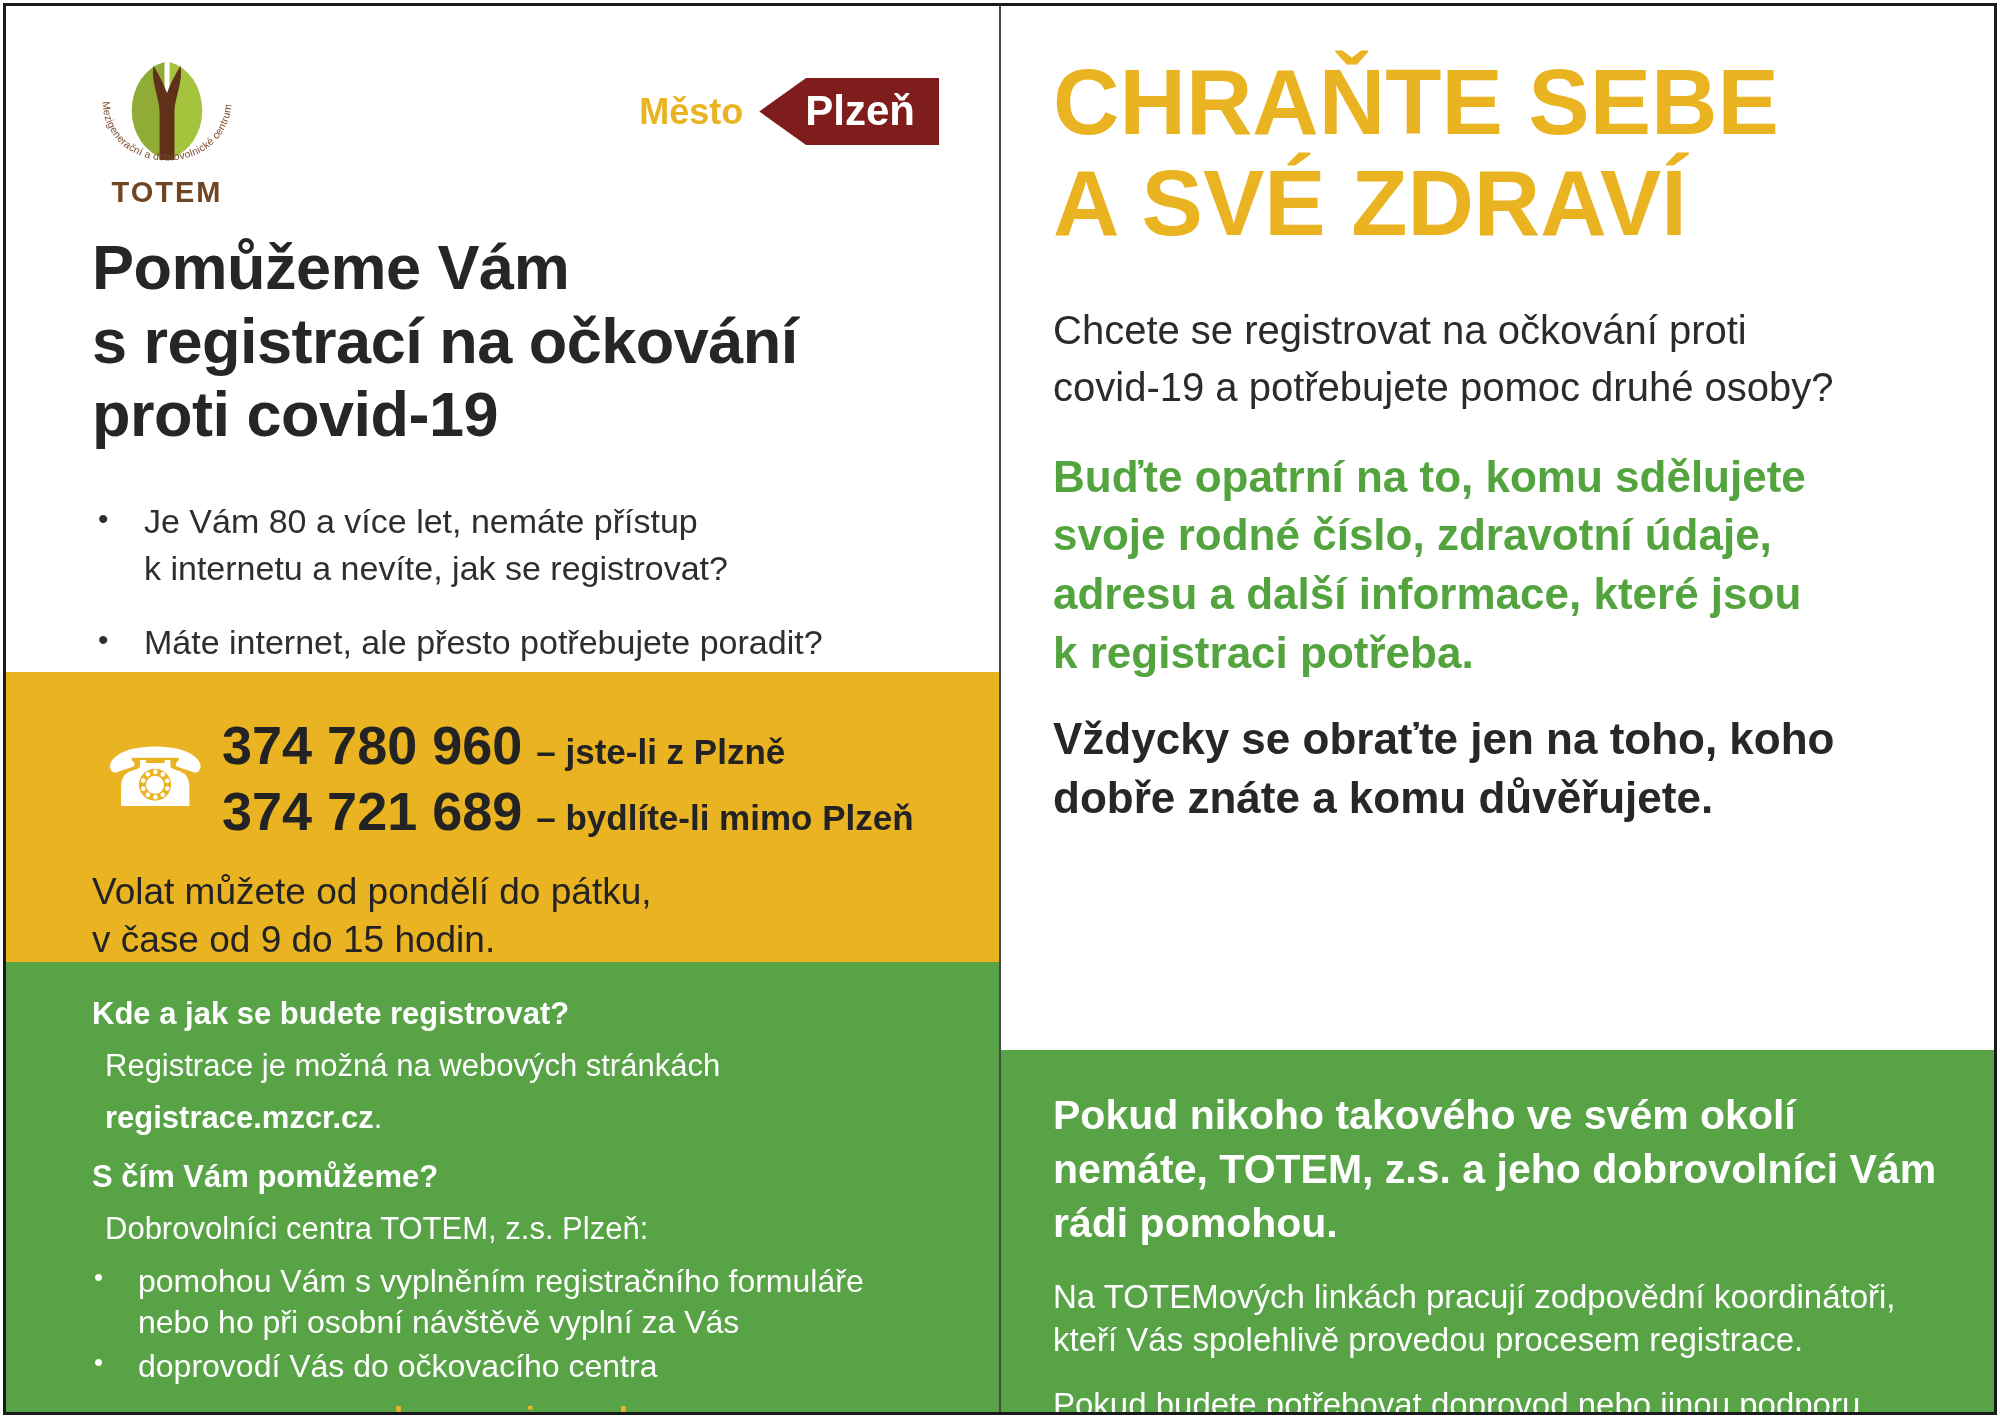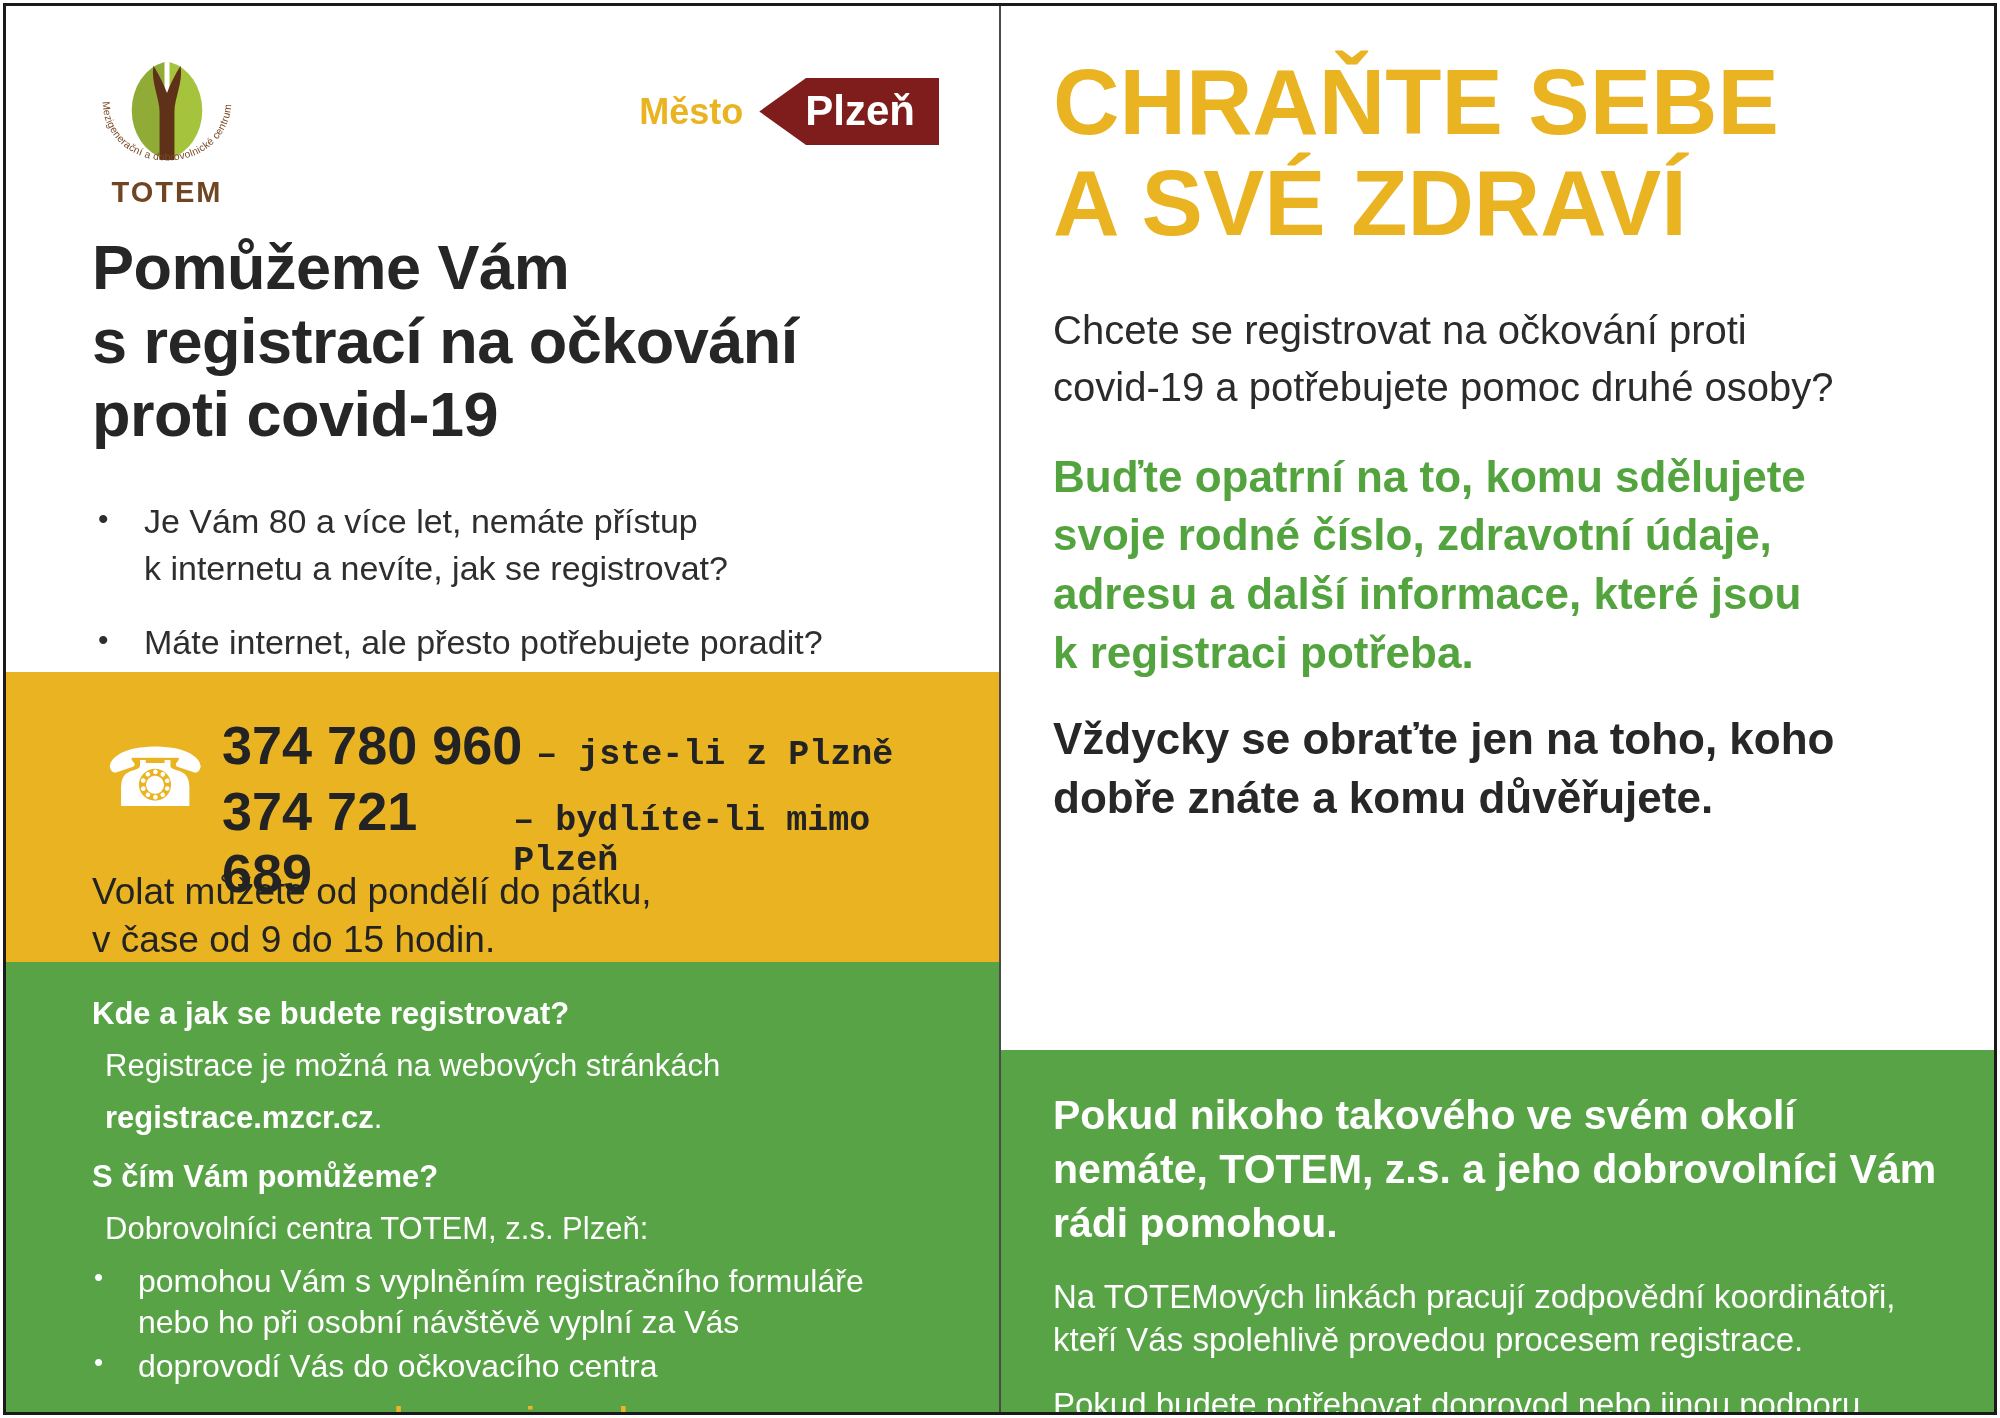--- a/index.html
+++ b/index.html
@@ -28,21 +28,21 @@
   ul.white-bullets .dot{flex:none;width:46px;margin-left:6px;font-size:30px;}
   ul.white-bullets .bullet-text{white-space:pre-line;}
 
   
   .orange-box{height:290px;background:#E9B322;box-sizing:border-box;padding:42px 40px 0 86px;overflow:hidden;}
   .phone-row{display:flex;align-items:center;margin-left:12px;}
   .phone-icon{font-family:"DejaVu Sans",sans-serif;font-size:82px;color:#fff;line-height:1;flex:none;
     width:118px;margin-top:-4px;}
   .num-line{height:58px;display:flex;align-items:baseline;margin-bottom:8px;}
   .num{font-size:54px;font-weight:800;color:#232323;}
-  .num-label{font-size:35px;font-weight:800;color:#232323;margin-left:14px;font-family:Liberation Mono, monospace;}
+  .num-label{font-size:35px;font-weight:800;color:#232323;margin-left:14px;}
   .hours{margin:22px 0 0;font-size:37px;line-height:1.3;color:#232323;white-space:pre-line;}
 
   
   .green-box-left{flex:1;background:#57A346;color:#fff;box-sizing:border-box;padding:32px 50px 0 86px;overflow:hidden;}
   .gb-title{margin:0;font-size:31px;font-weight:800;line-height:1.26;}
   .gb-text{margin:13px;font-size:31px;font-weight:400;line-height:1.26;}
   .gb-gap{margin-top:20px;}
   .gb-link{font-weight:800;}
   ul.green-bullets{list-style:none;margin:2px 0 0;padding:0;font-size:32px;line-height:1.26;}
   ul.green-bullets li{display:flex;margin-bottom:4px;}

